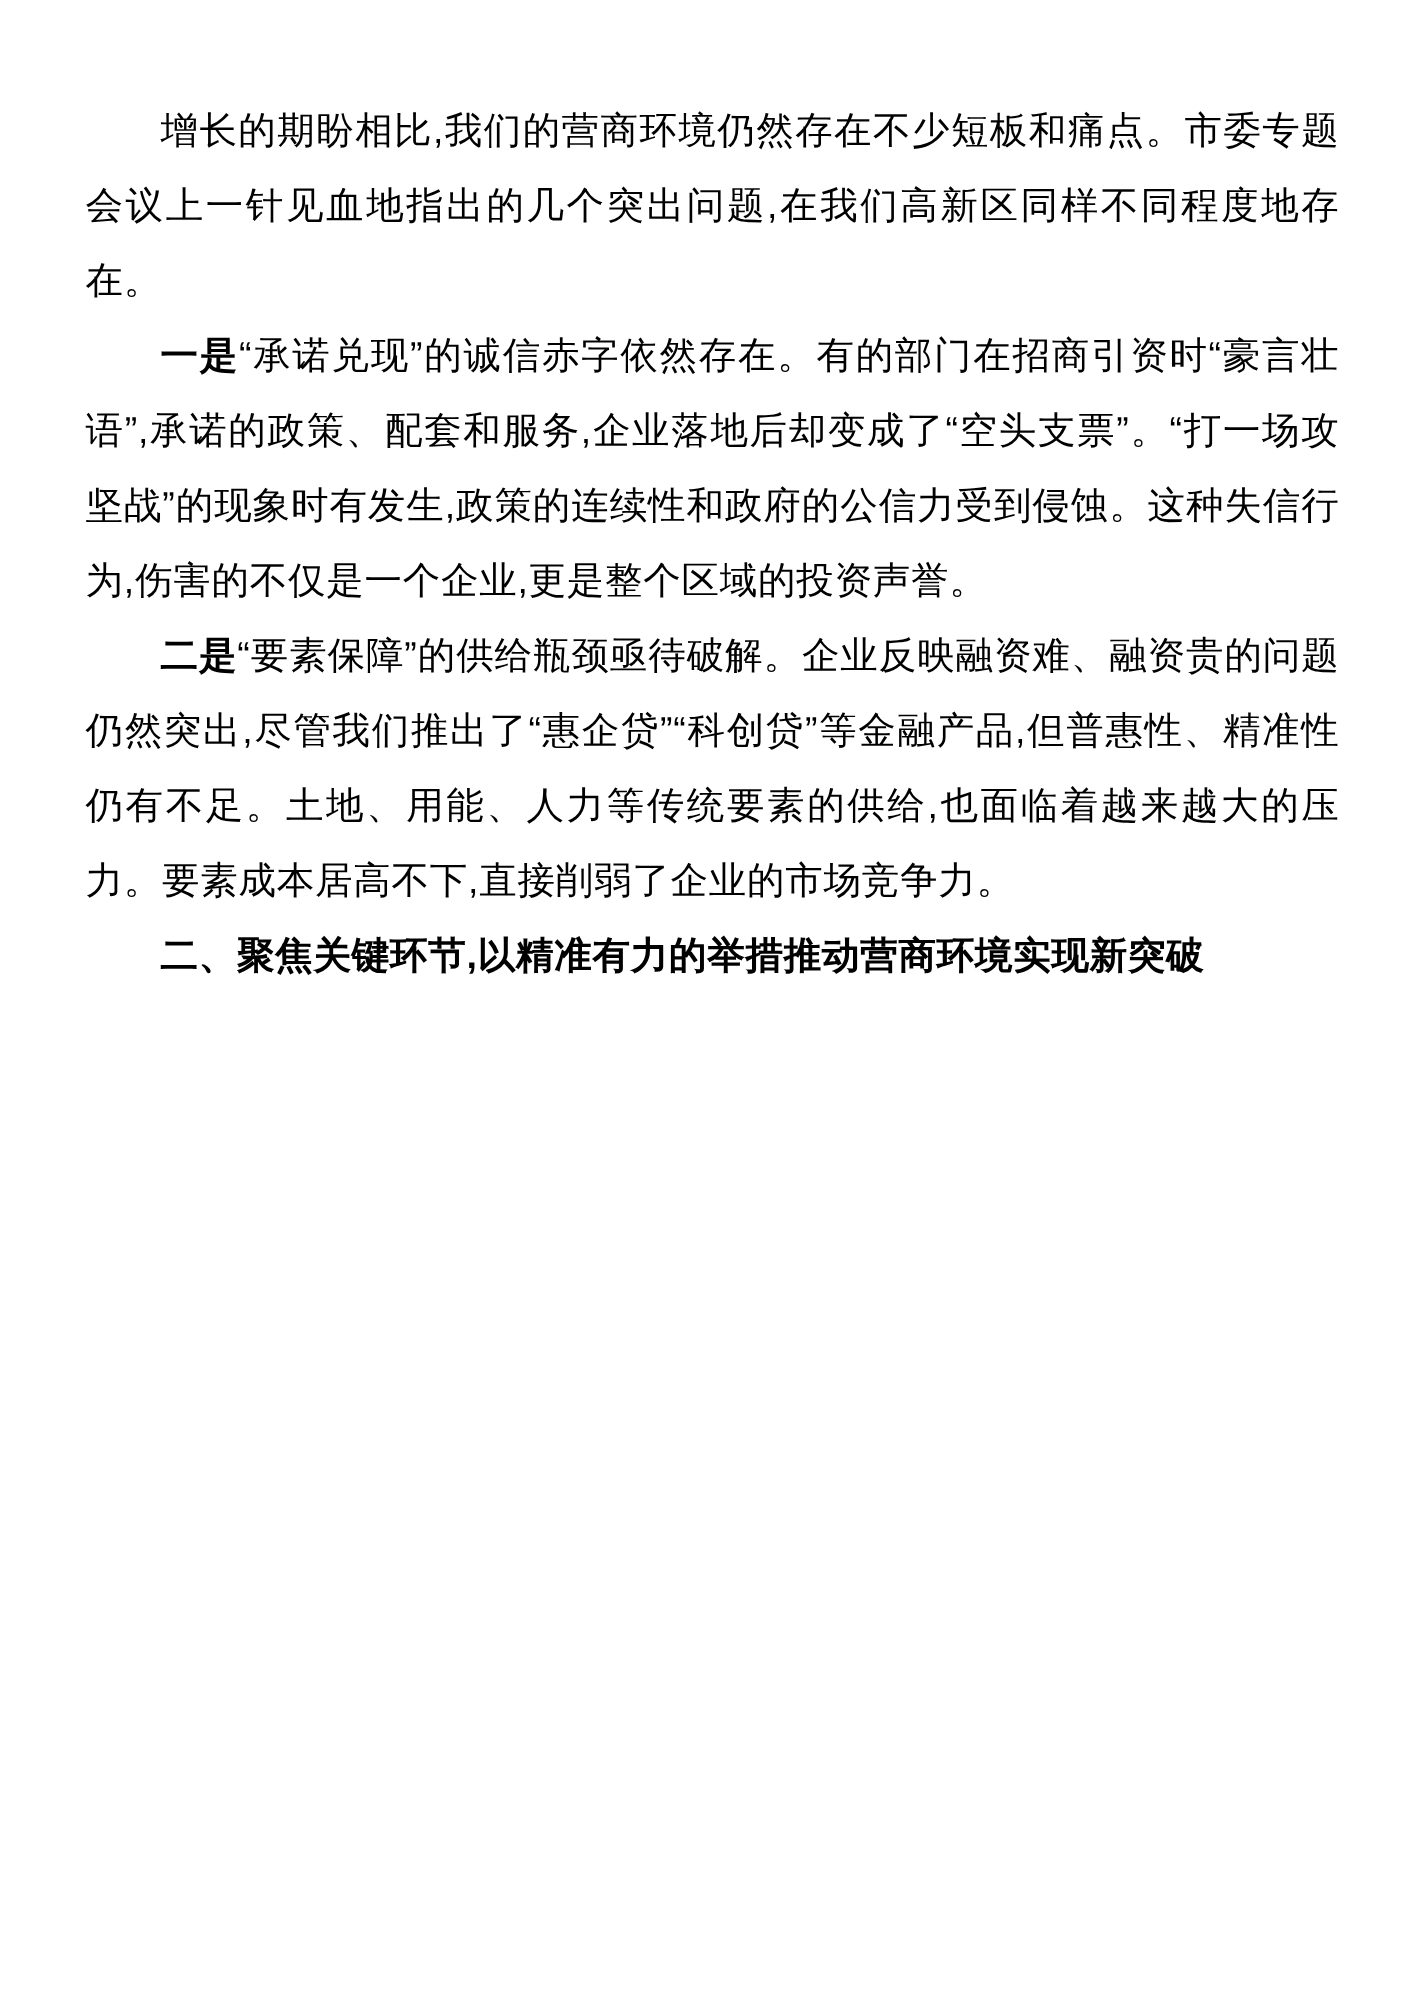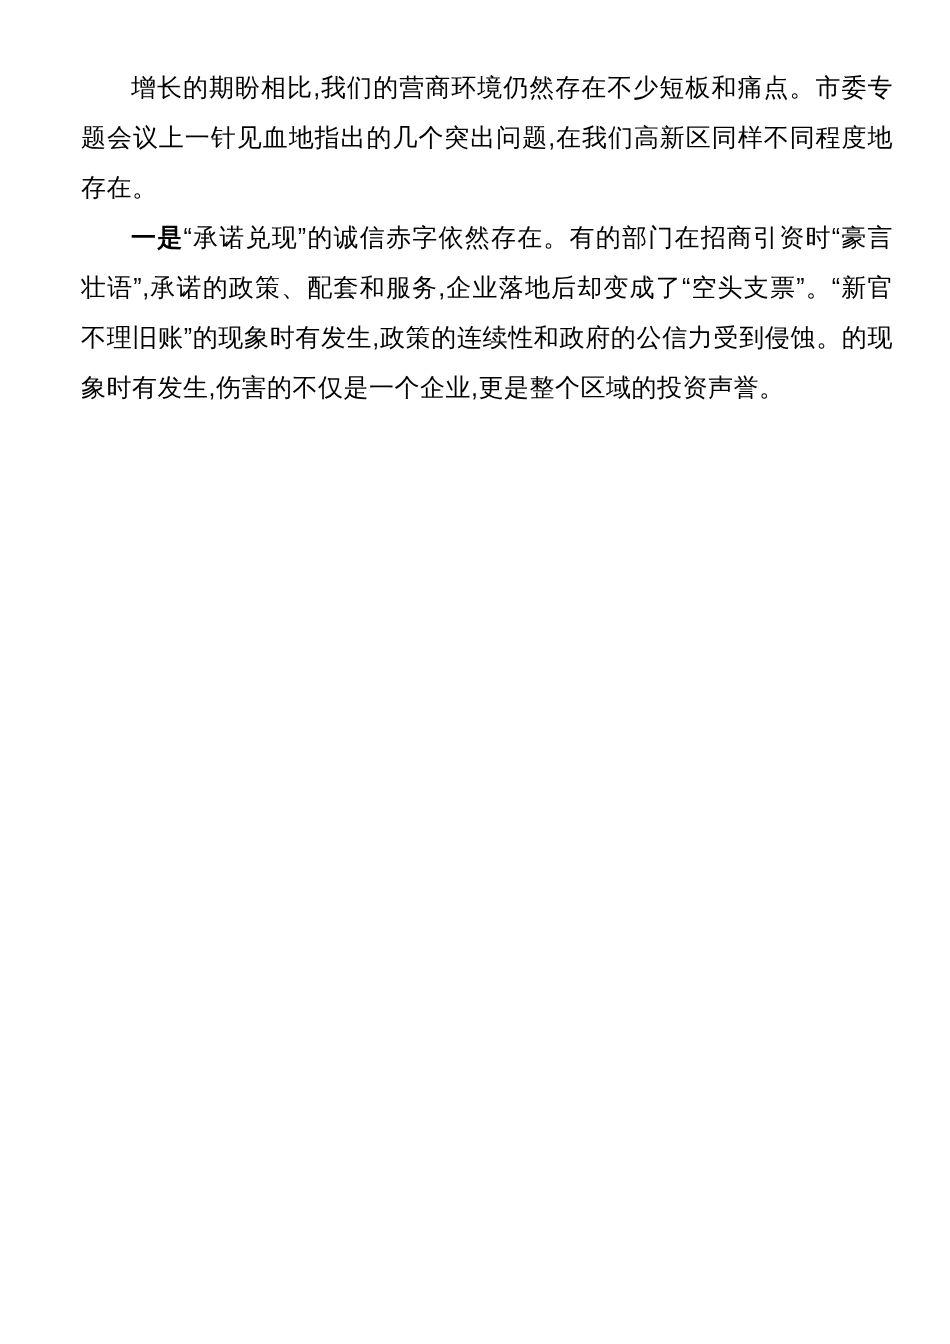--- a/index.html
+++ b/index.html
@@ -11,21 +11,21 @@
     width: 950px;
     height: 1344px;
     overflow: hidden;
     font-family: "Liberation Sans", "DejaVu Sans", sans-serif;
   }
   .page {
     box-sizing: border-box;
     width: 950px;
     height: 1344px;
     background: #ffffff;
-    padding: 62px 57px 0 81px;
+    padding: 62px 57px 0 57px;
     color: #000000;
   }
   .para {
     margin: 0;
     font-size: 25px;
     line-height: 50px;
     text-align: justify;
     text-justify: inter-character;
     text-align-last: left;
     text-indent: 2em;
@@ -39,20 +39,22 @@
     font-weight: 700;
   }
 </style>
 </head>
 <body>
 
 <div class="page">
 
   <p class="para"><span class="lead"></span><span>增长的期盼相比,我们的营商环境仍然存在不少短板和痛点。市委专题会议上一针见血地指出的几个突出问题,在我们高新区同样不同程度地存在。</span></p>
 
-  <p class="para"><span class="lead">一是</span><span>“承诺兑现”的诚信赤字依然存在。有的部门在招商引资时“豪言壮语”,承诺的政策、配套和服务,企业落地后却变成了“空头支票”。“新官不理旧账”的现象时有发生,政策的连续性和政府的公信力受到侵蚀。的现象时有发生,伤害的不仅是一个企业,更是整个区域的投资声誉。</span></p>
+  <p class="para"><span class="lead">一是</span><span>“承诺兑现”的诚信赤字依然存在。有的部门在招商引资时“豪言壮语”,承诺的政策、配套和服务,企业落地后却变成了“空头支票”。“打一场攻坚战”的现象时有发生,政策的连续性和政府的公信力受到侵蚀。这种失信行为,伤害的不仅是一个企业,更是整个区域的投资声誉。</span></p>
+
+  <p class="para"><span class="lead">二是</span><span>“要素保障”的供给瓶颈亟待破解。企业反映融资难、融资贵的问题仍然突出,尽管我们推出了“惠企贷”“科创贷”等金融产品,但普惠性、精准性仍有不足。土地、用能、人力等传统要素的供给,也面临着越来越大的压力。要素成本居高不下,直接削弱了企业的市场竞争力。</span></p>
 
 
 
 
-
+  <p class="para heading">二、聚焦关键环节,以精准有力的举措推动营商环境实现新突破</p>
 
 </div>
 
 </body></html>

